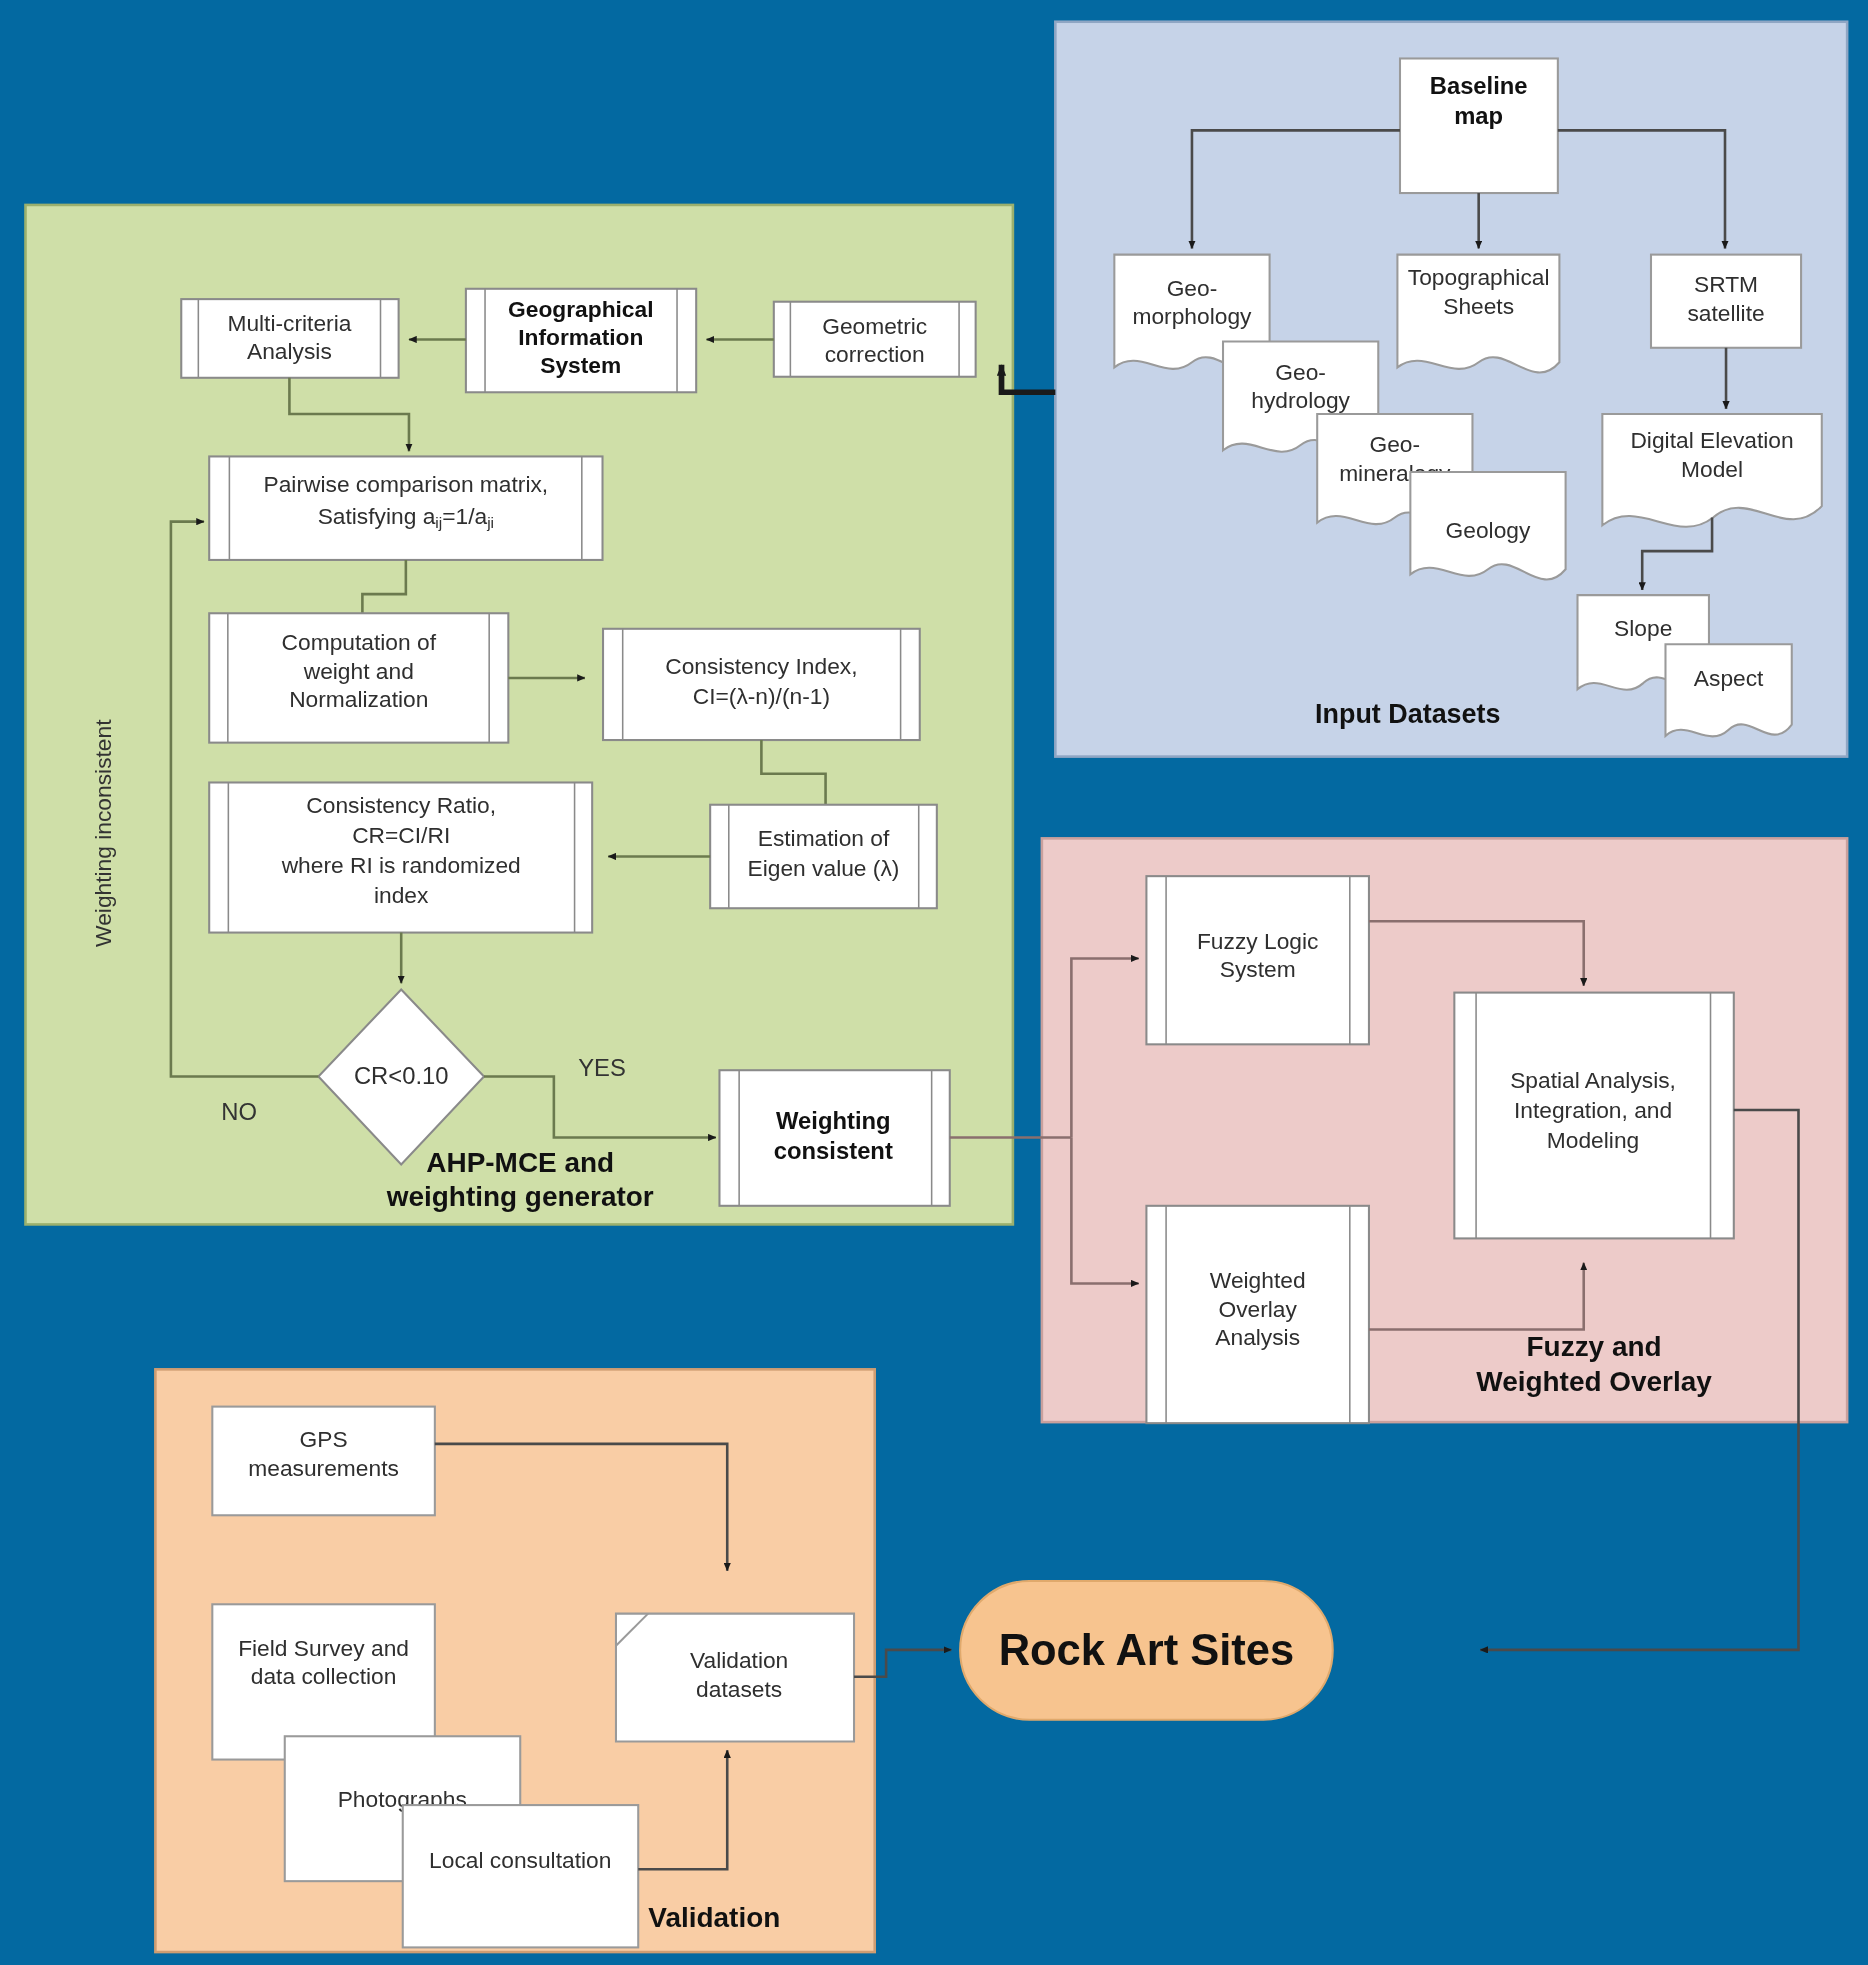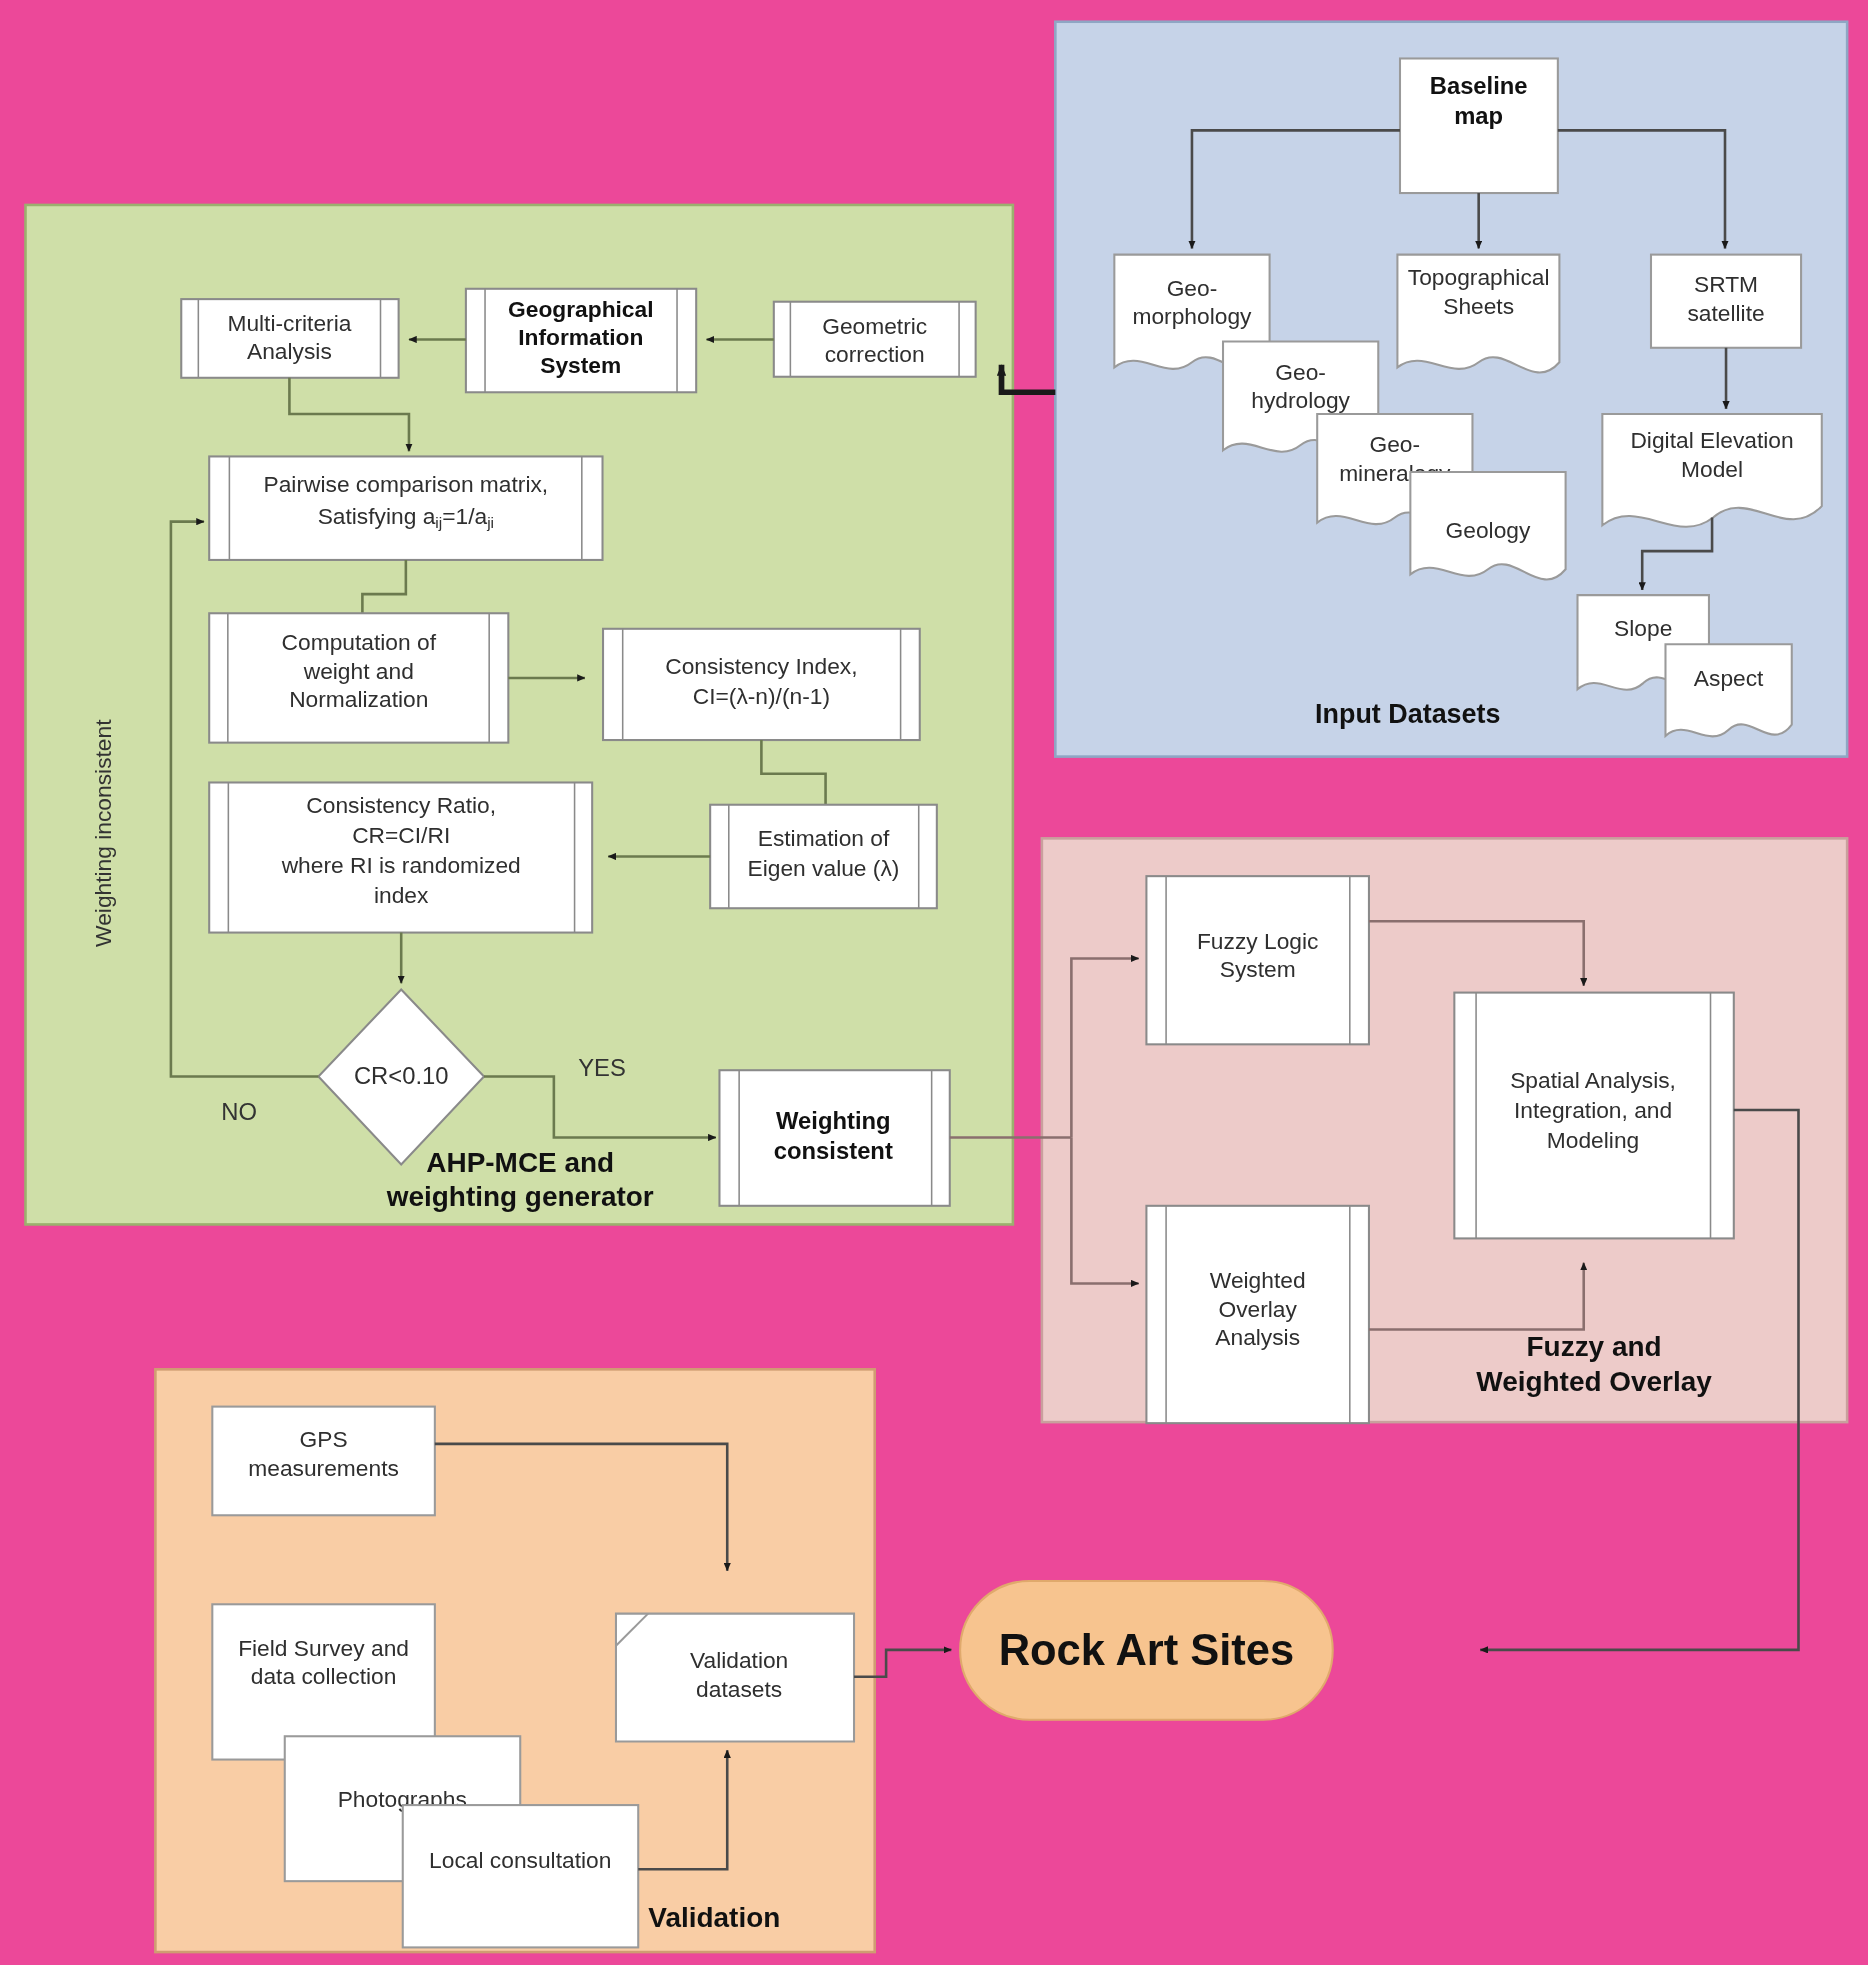--- a/index.html
+++ b/index.html
@@ -1,17 +1,17 @@
 <!DOCTYPE html>
 <html style="font-size:8.3px"><head>
 <meta charset="utf-8">
 <style>
   html,body{margin:0;padding:0;background:#ffffff;}
   body{font-family:"Liberation Sans", sans-serif;}
-  #stage{position:relative;width:1869px;height:1965px;background:#ec4899;overflow:hidden;}
+  #stage{position:relative;width:1869px;height:1965px;background:#0369a1;overflow:hidden;}
   svg#canvas{position:absolute;left:0;top:0;width:1869px;height:1965px;}
   .panel-label{font-weight:bold;fill:#111;text-anchor:middle;}
   .node-text{fill:#2f2f2f;text-anchor:middle;dominant-baseline:middle;}
   .node-text.bold{font-weight:bold;fill:#111;}
   .edge-text{fill:#333;text-anchor:middle;}
   .boxfill{fill:#ffffff;}
 </style>
 </head>
 <body>
 

